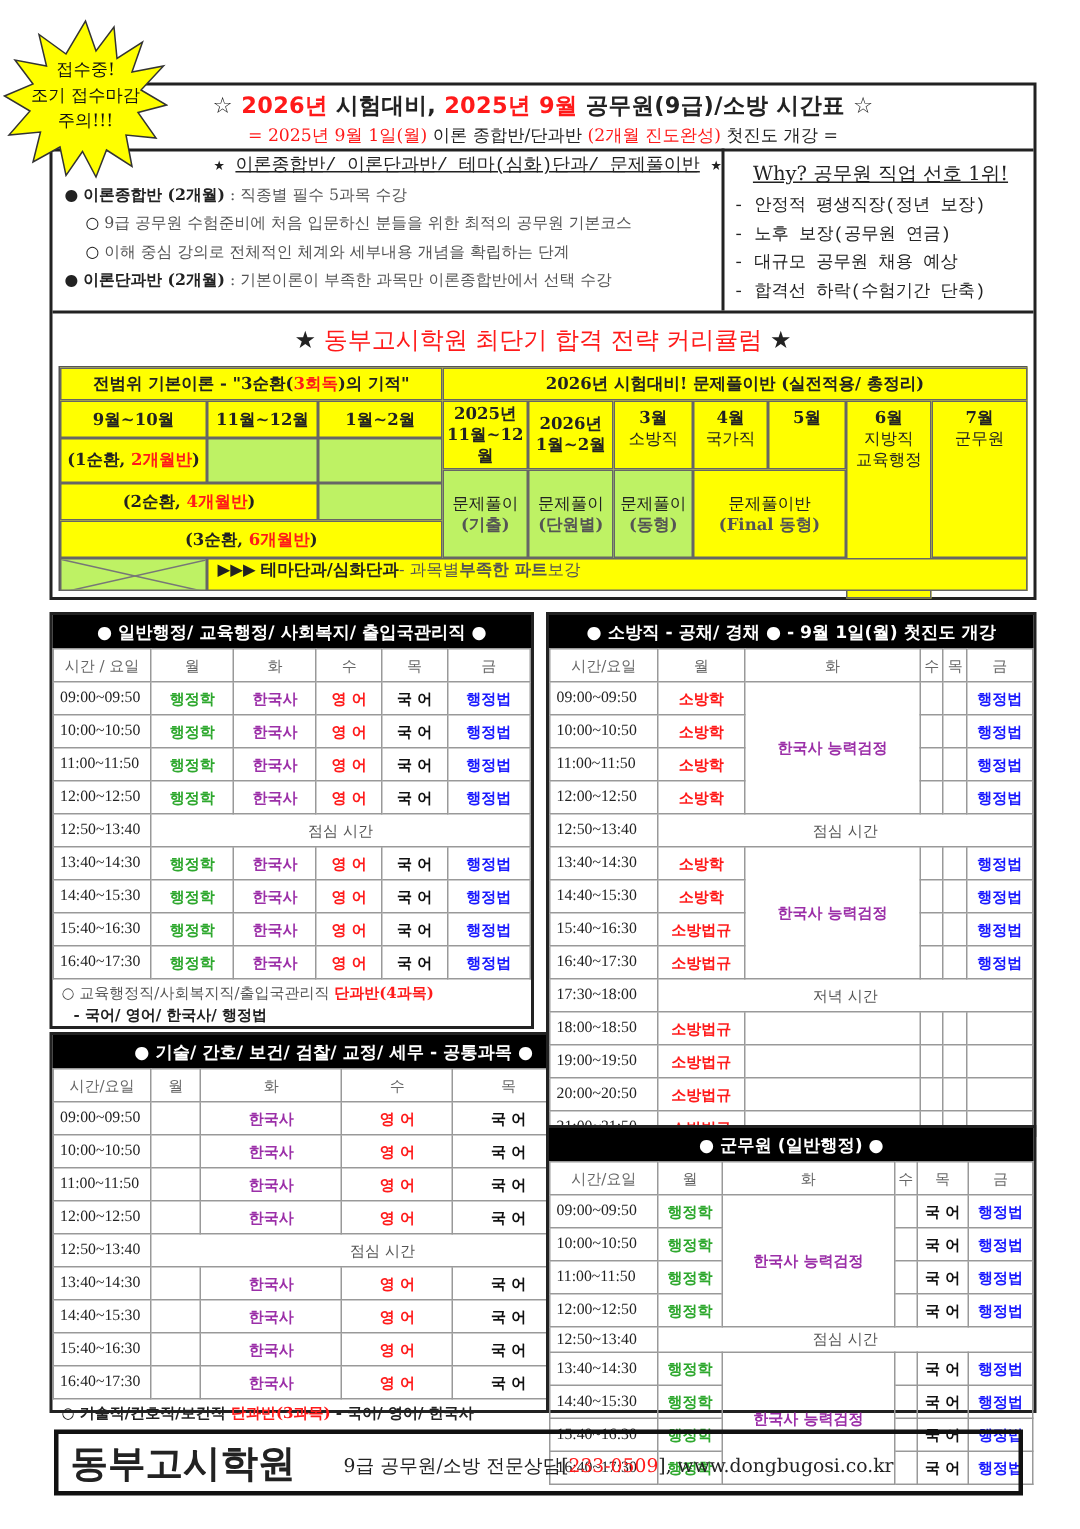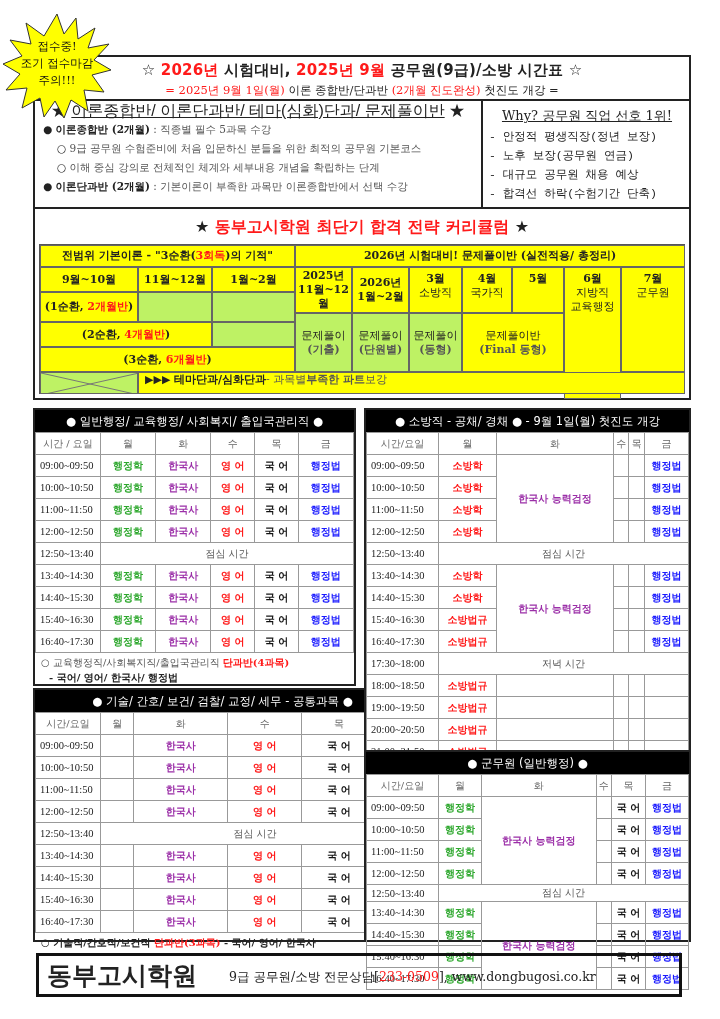--- a/index.html
+++ b/index.html
@@ -14,35 +14,35 @@
 
 .burst{position:absolute;left:2px;top:12px;width:110px;height:108px;z-index:5}
 .burst svg{position:absolute;left:0;top:0}
 .burst-text{position:absolute;left:0;top:26px;width:110px;text-align:center;font-family:"DejaVu Serif",serif;font-size:11.5px;line-height:17px;color:#111}
 
 .topbox{position:absolute;left:33px;top:55px;width:658px;height:345px;border:2px solid #222}
 .title{position:absolute;left:0;top:4px;width:100%;text-align:center;font-size:15px;font-weight:bold;letter-spacing:0.2px}
 .subtitle{position:absolute;left:0;top:26px;width:100%;text-align:center;font-family:"DejaVu Serif",serif;font-size:11.5px}
 .hr1{position:absolute;left:0;top:42px;width:100%;border-top:2px solid #222}
 .leftinfo{position:absolute;left:0;top:42px;width:448px;height:108px;border-right:2px solid #222}
-.lihead{position:absolute;left:0;top:2px;width:100%;text-align:center;font-family:Liberation Sans, sans-serif;font-size:16px}
+.lihead{position:absolute;left:0;top:2px;width:100%;text-align:right;font-family:Liberation Mono, monospace;font-size:12px}
 .lihead u{text-decoration:underline}
 .line{position:absolute;left:8px;font-family:"DejaVu Serif",serif;font-size:10.5px;white-space:nowrap}
 .rightinfo{position:absolute;left:450px;top:42px;width:204px;height:108px}
 .rihead{position:absolute;left:0;top:8px;width:100%;text-align:center;font-family:"DejaVu Serif",serif;font-size:13px;text-decoration:underline}
 .riitem{position:absolute;left:4px;font-family:Liberation Mono, monospace;font-size:11.5px;white-space:nowrap}
 .hr2{position:absolute;left:0;top:150px;width:100%;border-top:2px solid #222}
-.curhead{position:absolute;left:0;top:160px;width:100%;text-align:center;font-size:16px;font-weight:bold}
+.curhead{position:absolute;left:0;top:160px;width:100%;text-align:center;font-size:16px;font-weight:normal}
 
 .grid{position:absolute;left:4px;top:187px;width:646px;height:150px;border:1px solid #555}
 .c{position:absolute;background:#ffff00;border:1px solid #666;display:flex;align-items:center;justify-content:center;text-align:center;font-family:"DejaVu Serif",serif;font-size:11px;line-height:14px;flex-direction:column}
 .c.w{background:#bef264}
 
 .tbl{position:absolute;border:2px solid #222;background:#fff}
-.tbl .head{background:#000;color:#fff;font-weight:normal;text-align:center;font-size:11.5px;height:22px;line-height:22px;white-space:nowrap}
+.tbl .head{background:#000;color:#fff;font-weight:bold;text-align:center;font-size:11.5px;height:22px;line-height:22px;white-space:nowrap}
 table{border-collapse:collapse;width:100%}
 td,th{border:1px solid #999;text-align:center;font-size:10px;height:22px;padding:0;white-space:nowrap;font-family:"DejaVu Serif",serif}
 th{font-weight:normal;color:#666}
 td.t{font-family:"Liberation Serif",serif;font-size:10.5px;color:#222;text-align:left;padding-left:4px}
 td.s{font-weight:bold;font-family:"DejaVu Sans",sans-serif;font-size:10px}
 td.lunch{color:#555}
 .note{font-family:"DejaVu Serif",serif;font-size:10px;padding:2px 6px;line-height:15px;white-space:nowrap}
 
 .footer{position:absolute;left:36px;top:953px;width:646px;height:44px;border:3px solid #111}
 .flogo{position:absolute;left:8px;top:3px;font-size:25px;font-weight:bold;font-family:"DejaVu Sans",sans-serif;letter-spacing:0px}

